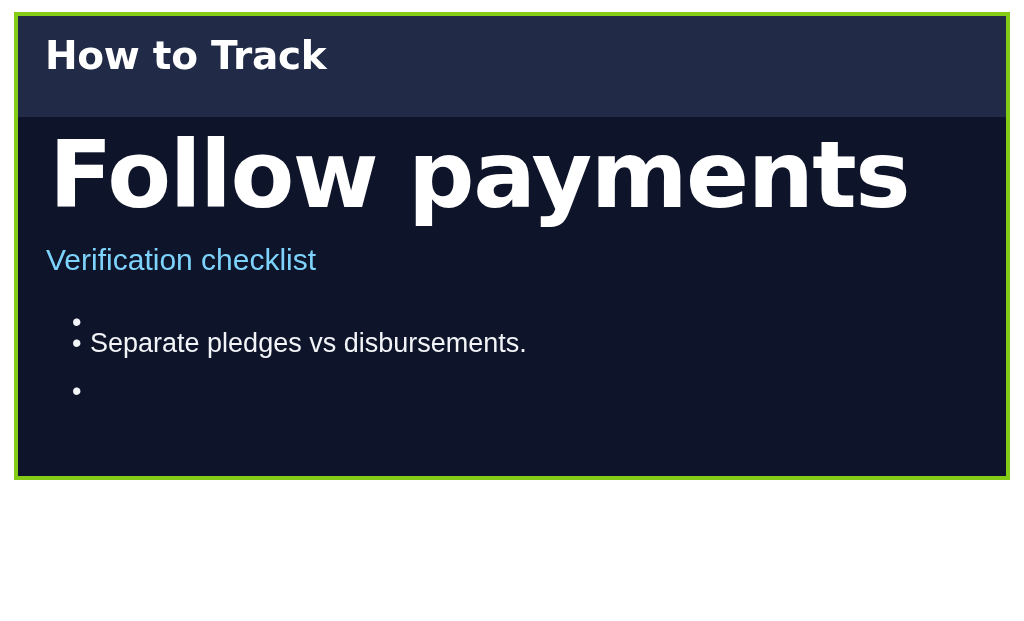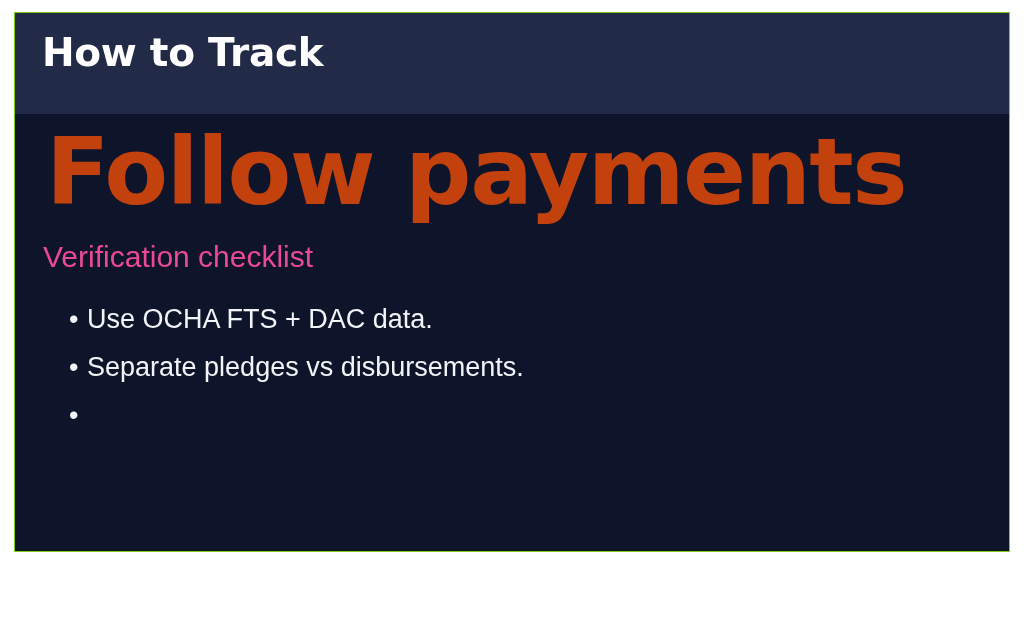--- a/index.html
+++ b/index.html
@@ -12,22 +12,22 @@
     height: 621px;
     overflow: hidden;
     font-family: "DejaVu Sans", sans-serif;
   }
 
   #slide-frame {
     position: absolute;
     left: 14px;
     top: 12px;
     width: 996px;
-    height: 540px;
-    border: 1px solid #84cc16;
+    height: 468px;
+    border: 4px solid #84cc16;
     box-sizing: border-box;
     background: #0e1429;
     overflow: hidden;
   }
 
   
   #slide-header {
     position: absolute;
     left: 0;
     top: 0;
@@ -60,33 +60,33 @@
 
   #main-title {
     position: absolute;
     left: 31px;
     top: 6px;
     font-family: "DejaVu Sans", sans-serif;
     font-weight: bold;
     font-size: 93px;
     line-height: 104px;
     letter-spacing: -1.5px;
-    color: #c2410c;
+    color: #ffffff;
     white-space: nowrap;
   }
 
   #subtitle {
     position: absolute;
     left: 28px;
     top: 124px;
     font-family: "Liberation Sans", sans-serif;
     font-weight: normal;
     font-size: 30px;
     line-height: 38px;
-    color: #ec4899;
+    color: #7dd3fc;
     white-space: nowrap;
   }
 
   #bullet-list {
     position: absolute;
     left: 54px;
     top: 192px;
     margin: 0;
     padding: 0;
     list-style: none;
@@ -125,21 +125,20 @@
 
   <div id="slide-body">
 
     <div id="main-title">Follow payments</div>
 
     <div id="subtitle">Verification checklist</div>
 
     <ul id="bullet-list">
       <li class="bullet-item">
         <span class="bullet-dot">•</span>
-        <span class="bullet-text">Use OCHA FTS + DAC data.</span>
       </li>
       <li class="bullet-item">
         <span class="bullet-dot">•</span>
         <span class="bullet-text">Separate pledges vs disbursements.</span>
       </li>
       <li class="bullet-item">
         <span class="bullet-dot">•</span>
       </li>
     </ul>
 

